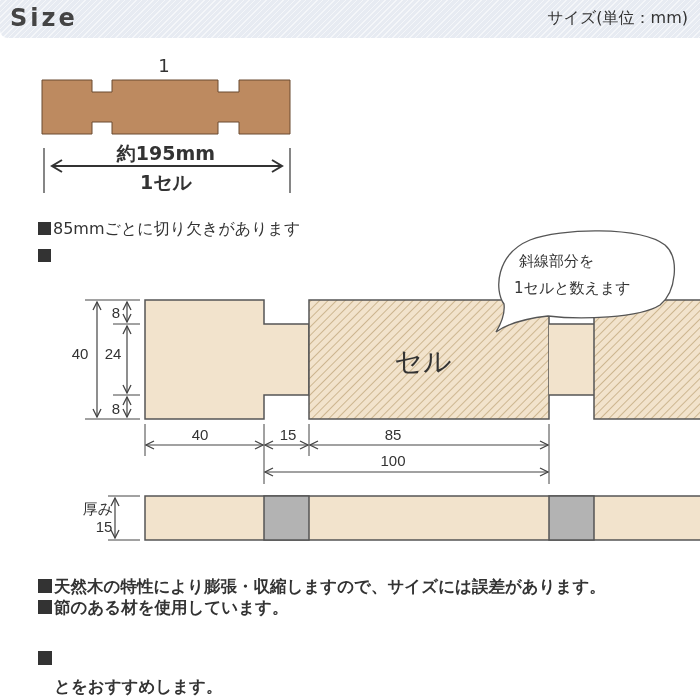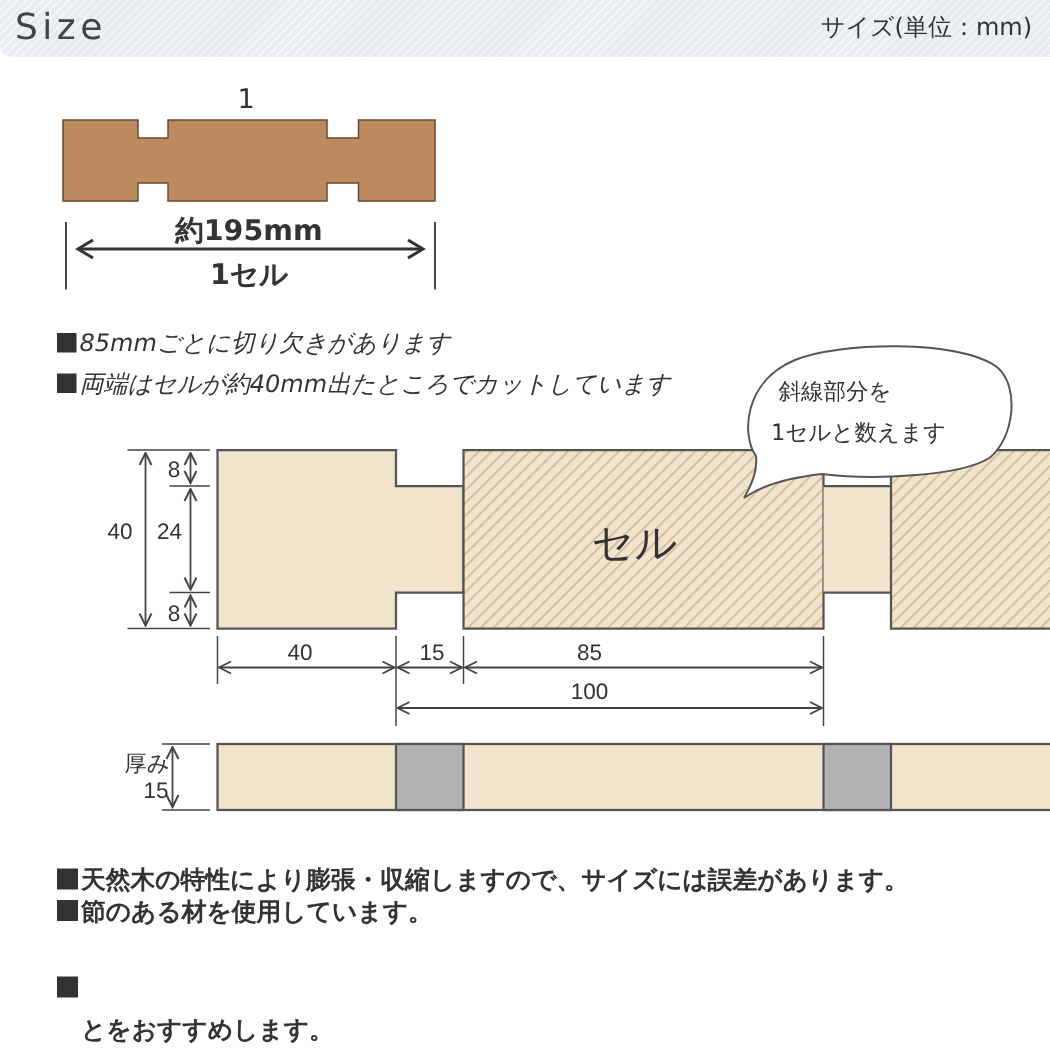--- a/index.html
+++ b/index.html
@@ -10,30 +10,30 @@
     color: #333;
   }
   .header {
     position: absolute; left: 0; top: 0; width: 700px; height: 38px;
     background-color: #e7ebf2;
     background-image: repeating-linear-gradient(135deg, rgba(255,255,255,0.55) 0 1px, transparent 1px 4px);
     border-bottom-left-radius: 8px;
   }
   .header-title {
     position: absolute; left: 10px; top: 4px;
-    font-size: 24px; letter-spacing: 3px; color: #444; font-weight: 400;
+    font-size: 24px; letter-spacing: 3px; color: #444; font-weight: 700;
     font-family: "DejaVu Sans", sans-serif;
   }
   .header-unit {
     position: absolute; right: 12px; top: 8px;
     font-size: 16px; color: #333; margin-left: 32px;
   }
   .diagram { position: absolute; left: 0; top: 0; }
   .note {
-    position: absolute; left: 38px; font-size: 16px; color: #333; white-space: nowrap; font-style: italic;
+    position: absolute; left: 38px; font-size: 16px; color: #333; white-space: nowrap;
   }
   .note .sq { display: inline-block; width: 13px; height: 13px; background: #333; margin-right: 2px; vertical-align: -1px; }
   .bottom-note {
     position: absolute; left: 38px; font-size: 16.5px; color: #333; line-height: 28px; width: 655px; font-weight: bold;
   }
   .bottom-note .sq { display: inline-block; width: 14px; height: 14px; background: #333; margin-right: 2px; vertical-align: -1px; }
   .indent { padding-left: 16px; }
 </style>
 </head>
 <body>
@@ -125,17 +125,17 @@
   <text x="104" y="532" text-anchor="middle" font-size="15" fill="#333" font-family="Liberation Sans, sans-serif" id="t-thickv">15</text>
 
   <g>
     <path d="M530,240 C560,228 640,226 665,245 C680,258 676,292 660,305 C640,318 580,320 548,316 C530,318 510,322 496,332 C502,322 505,312 504,304 C494,290 496,254 530,240 Z" fill="#ffffff" stroke="#555" stroke-width="1.3"></path>
   </g>
   <text x="519" y="266" font-size="15" fill="#333" font-family="DejaVu Sans, sans-serif" id="t-b1">斜線部分を</text>
   <text x="514" y="293" font-size="15" fill="#333" font-family="DejaVu Sans, sans-serif" id="t-b2">1セルと数えます</text>
 </svg>
 
 <div class="note" style="top:219px;"><span class="sq"></span><span>85mmごとに切り欠きがあります</span></div>
-<div class="note" style="top:246px;"><span class="sq"></span><span>両端はセルが約40mm出たところでカットしています</span></div>
+<div class="note" style="top:246px;"><span class="sq"></span></div>
 
 <div class="bottom-note" style="top:573px;"><span class="sq"></span><span>天然木の特性により膨張・収縮しますので、サイズには誤差があります。</span></div>
 <div class="bottom-note" style="top:594px;"><span class="sq"></span><span>節のある材を使用しています。</span></div>
 <div class="bottom-note" style="top:645px;"><span class="sq"></span><br><span class="indent">とをおすすめします。</span></div>
 
 </body></html>

